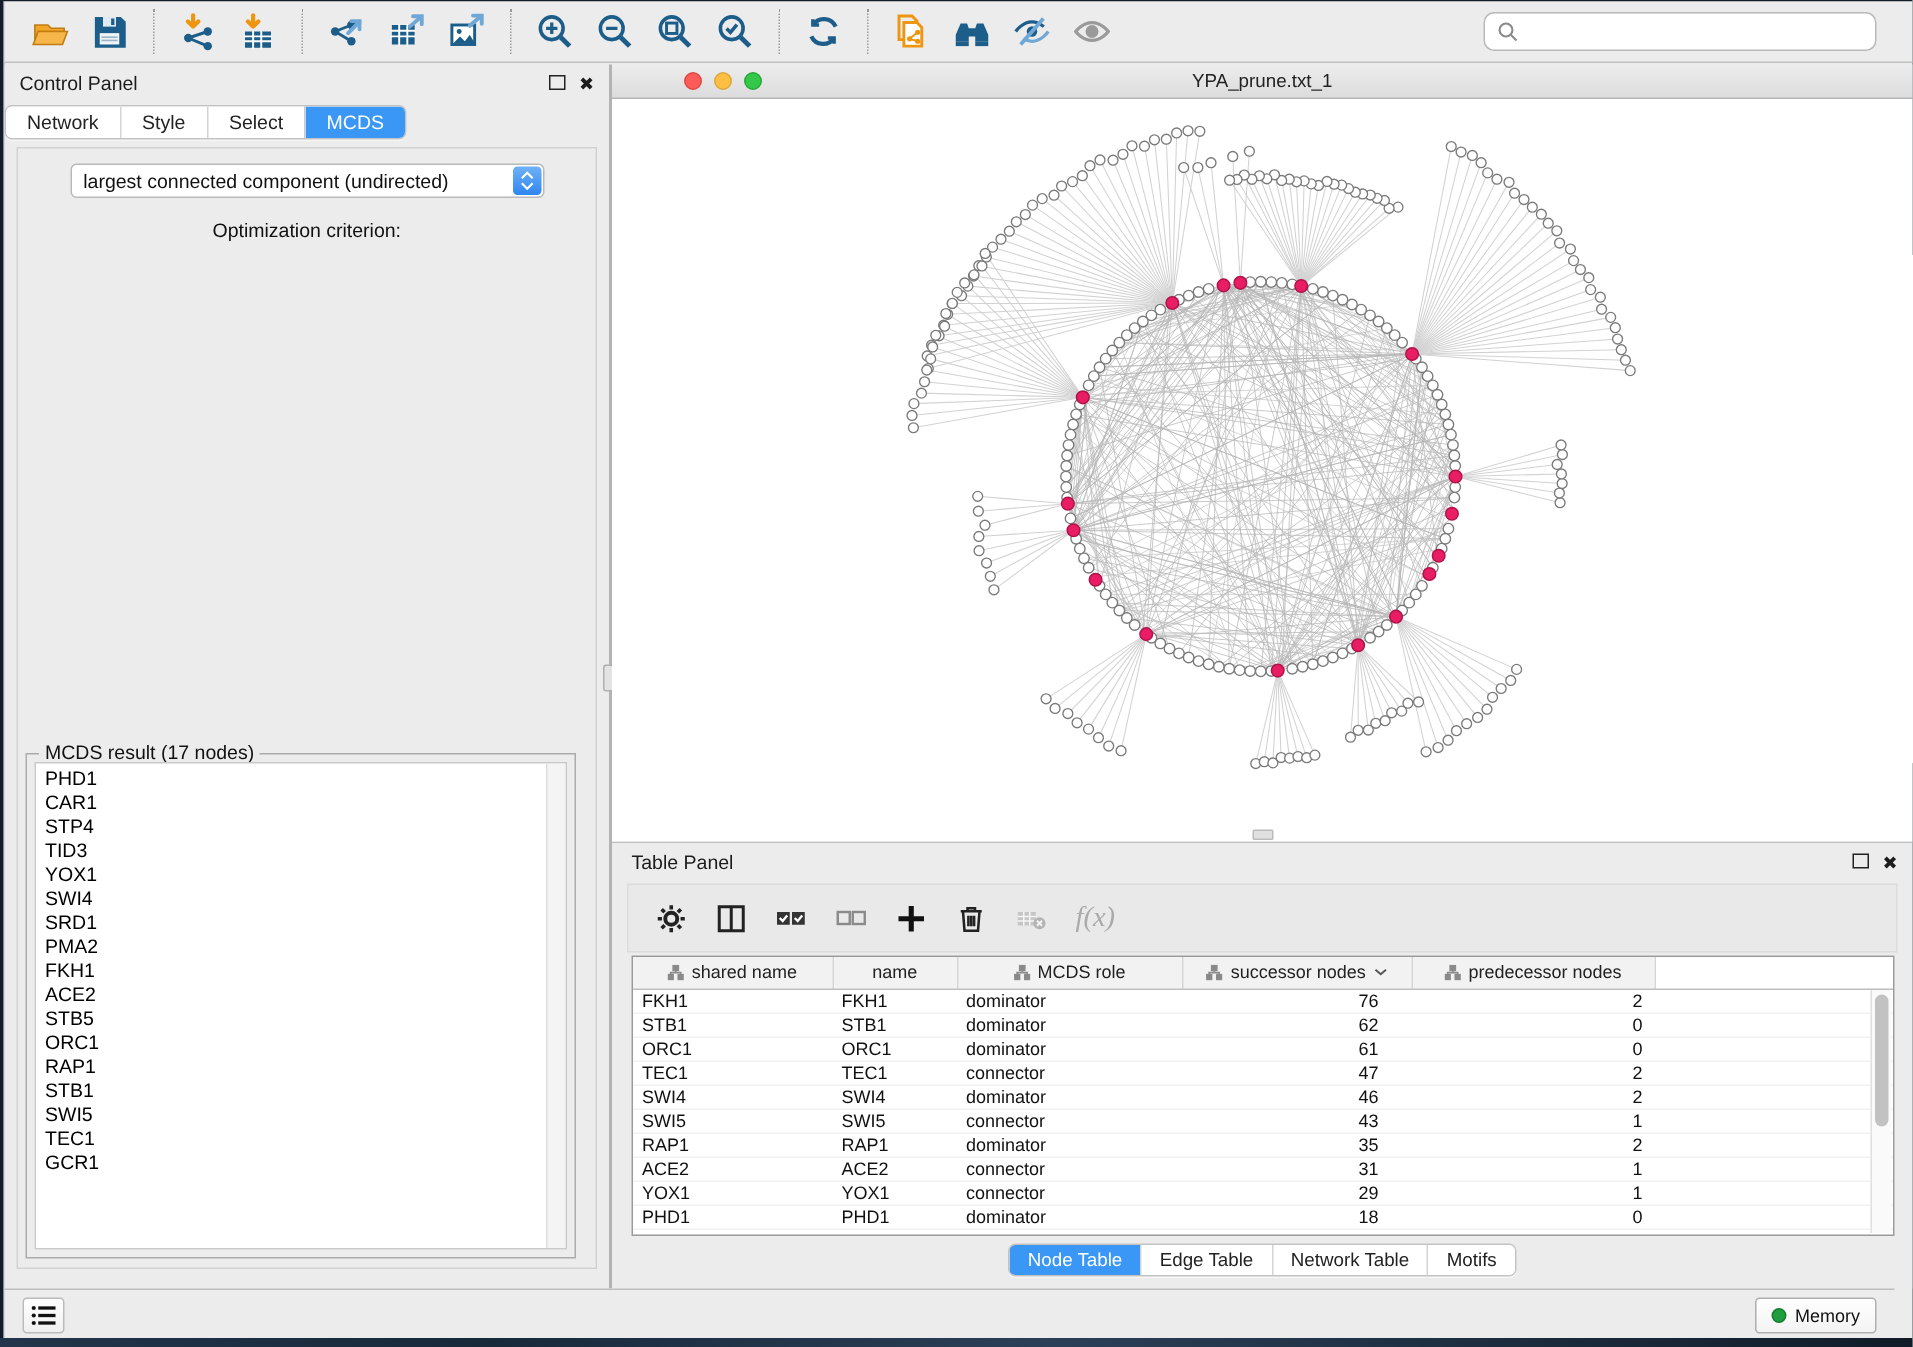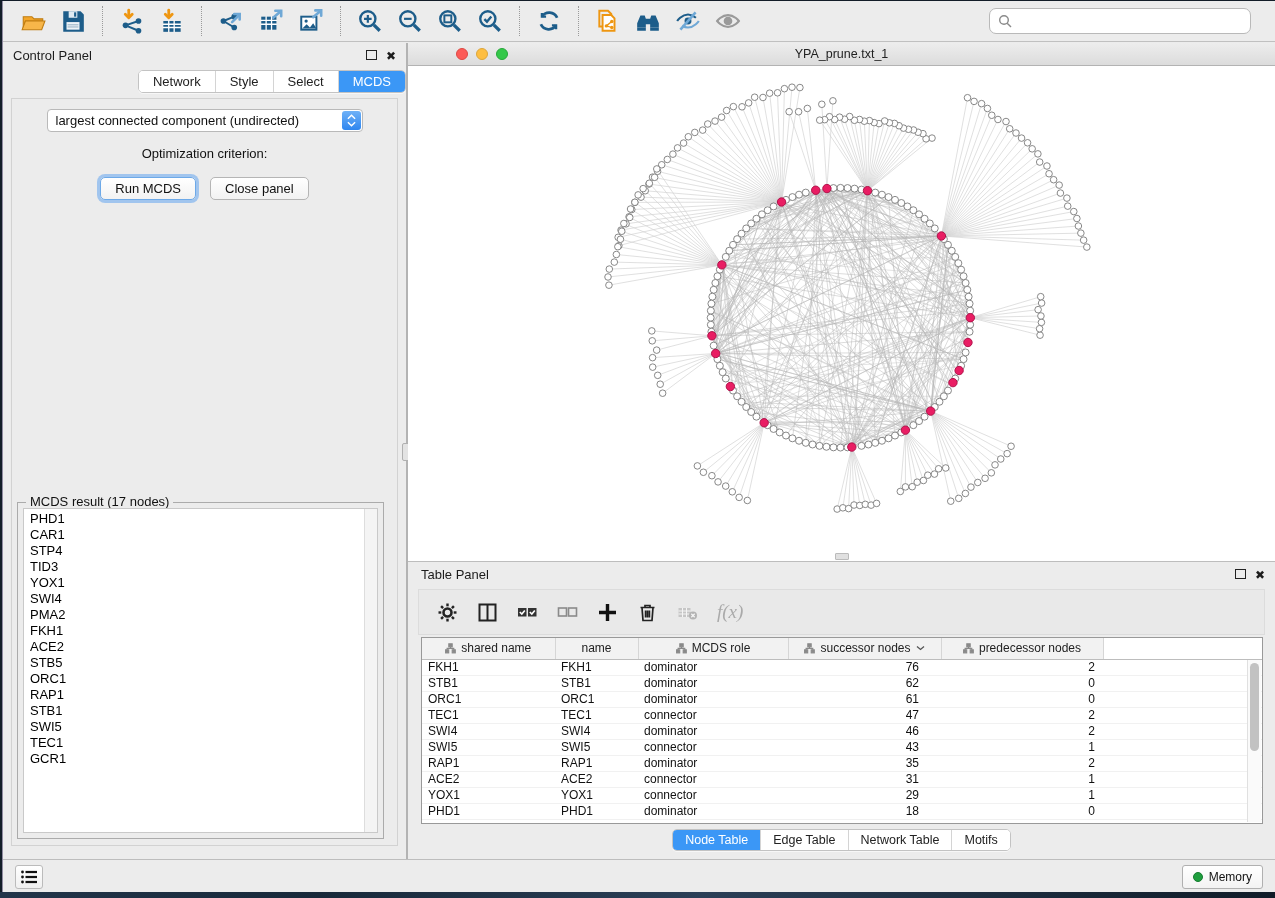--- a/index.html
+++ b/index.html
@@ -25,21 +25,21 @@
 
   
   #control-panel { width:403px; position:relative; background:#ececec; flex:none; }
   #cp-splitter { width:2px; background:#b3b3b3; position:relative; flex:none; }
   #cp-splitter .grip { position:absolute; left:-4px; top:400px; width:10px; height:18px; background:#e3e3e3; border:1px solid #b0b0b0; border-radius:2px; }
   .panel-titlebar { height:25px; display:flex; align-items:center; padding:0 10px; font-size:13px; color:#1c1c1c; }
   .panel-titlebar .spacer { flex:1; }
   .panel-win-btn { font-size:12px; color:#1c1c1c; margin-left:9px; line-height:1; cursor:default; background:none; border:none; }
   .float-glyph { width:11px; height:10px; border:1.5px solid #222; display:inline-block; }
 
-  #cp-tabs { display:flex; justify-content:flex-end; margin-top:2px; }
+  #cp-tabs { display:flex; justify-content:flex-start; margin-top:2px; }
   .seg-group { display:flex; border:1px solid #c3c3c3; border-radius:5px; overflow:hidden; background:#fff; box-shadow:0 1px 0 rgba(255,255,255,.6); }
   .seg { padding:3px 14px; font-size:13px; color:#222; background:#fff; border:none; border-left:1px solid #d4d4d4; cursor:default; }
   .seg:first-child { border-left:none; }
   .seg.active { background:#3b97f6; color:#fff; }
 
   #cp-content { position:absolute; top:55px; left:8px; right:8px; bottom:13px; background:#ececec; border:1px solid #d2d2d2; }
   #opt-label { text-align:center; margin-top:14px; font-size:13px; color:#111; }
   #criterion-select { margin:10px auto 0; width:316px; height:23px; background:#fff; border:1px solid #b9b9b9; border-radius:4px; display:flex; align-items:center; font-size:13px; color:#111; padding-left:8px; position:relative; }
   #criterion-select .stepper { position:absolute; right:1px; top:1px; bottom:1px; width:19px; border-radius:3px; background:linear-gradient(#6eb1f7,#2f86ef); display:flex; flex-direction:column; align-items:center; justify-content:center; gap:1px; }
   .stepper svg { width:9px; height:6px; }
@@ -83,21 +83,21 @@
   #node-table th svg.colicon { width:11px; height:11px; flex:none; }
   #node-table td { height:16px; font-size:12px; color:#111; padding:0 6px; border-bottom:1px solid #f1f1f1; white-space:nowrap; overflow:hidden; }
   td.num { text-align:right; }
   #table-vscroll { position:absolute; top:22px; right:1px; bottom:1px; width:14px; background:#fafafa; border-left:1px solid #e0e0e0; }
   #table-vscroll .thumb { position:absolute; top:3px; left:2px; width:9px; height:88px; background:#c2c2c2; border-radius:5px; }
 
   #tp-tabs-row { height:32px; display:flex; align-items:center; justify-content:center; }
   #tp-tabs-row .seg { font-size:12.5px; padding:3px 12px; }
 
   
-  #status-bar { position:absolute; left:0; right:0; bottom:0; height:34px; background:#ececec; border-top:1px solid #bdbdbd; display:flex; align-items:center; padding:0 12px; }
+  #status-bar { position:absolute; left:0; right:12px; bottom:0; height:34px; background:#ececec; border-top:1px solid #bdbdbd; display:flex; align-items:center; padding:0 12px; }
   #task-history-btn { width:28px; height:24px; background:linear-gradient(#fff,#f0f0f0); border:1px solid #bbb; border-radius:3px; display:flex; align-items:center; justify-content:center; }
   #memory-btn { margin-left:auto; background:linear-gradient(#fff,#f3f3f3); border:1px solid #b0b0b0; border-radius:3px; height:24px; display:flex; align-items:center; gap:6px; padding:0 10px; font-size:12px; color:#111; }
   #memory-dot { width:10px; height:10px; border-radius:50%; background:#1e9e3e; border:1px solid #177c30; }
 </style>
 </head>
 <body>
 
 <div id="app">
 
   <div id="toolbar">
@@ -312,34 +312,31 @@
           <span class="stepper">
             <svg viewBox="0 0 10 6">
                 <path d="M1 5l4-4 4 4" fill="none" stroke="#fff" stroke-width="1.6"></path>
               </svg>
             <svg viewBox="0 0 10 6">
                 <path d="M1 1l4 4 4-4" fill="none" stroke="#fff" stroke-width="1.6"></path>
               </svg>
           </span>
         </div>
         <div id="opt-label">Optimization criterion:</div>
-        <div id="cp-buttons">
-          <button class="mac-btn focused">Run MCDS</button>
-          <button class="mac-btn">Close panel</button>
-        </div>
         <div id="mcds-box">
           <span id="mcds-box-title">MCDS result (17 nodes)</span>
           <div id="mcds-list">
             <div id="mcds-items">
                 <div class="mcds-item">PHD1</div>
                 <div class="mcds-item">CAR1</div>
                 <div class="mcds-item">STP4</div>
                 <div class="mcds-item">TID3</div>
                 <div class="mcds-item">YOX1</div>
                 <div class="mcds-item">SWI4</div>
+                <div class="mcds-item">SRD1</div>
                 <div class="mcds-item">PMA2</div>
                 <div class="mcds-item">FKH1</div>
                 <div class="mcds-item">ACE2</div>
                 <div class="mcds-item">STB5</div>
                 <div class="mcds-item">ORC1</div>
                 <div class="mcds-item">RAP1</div>
                 <div class="mcds-item">STB1</div>
                 <div class="mcds-item">SWI5</div>
                 <div class="mcds-item">TEC1</div>
                 <div class="mcds-item">GCR1</div>

